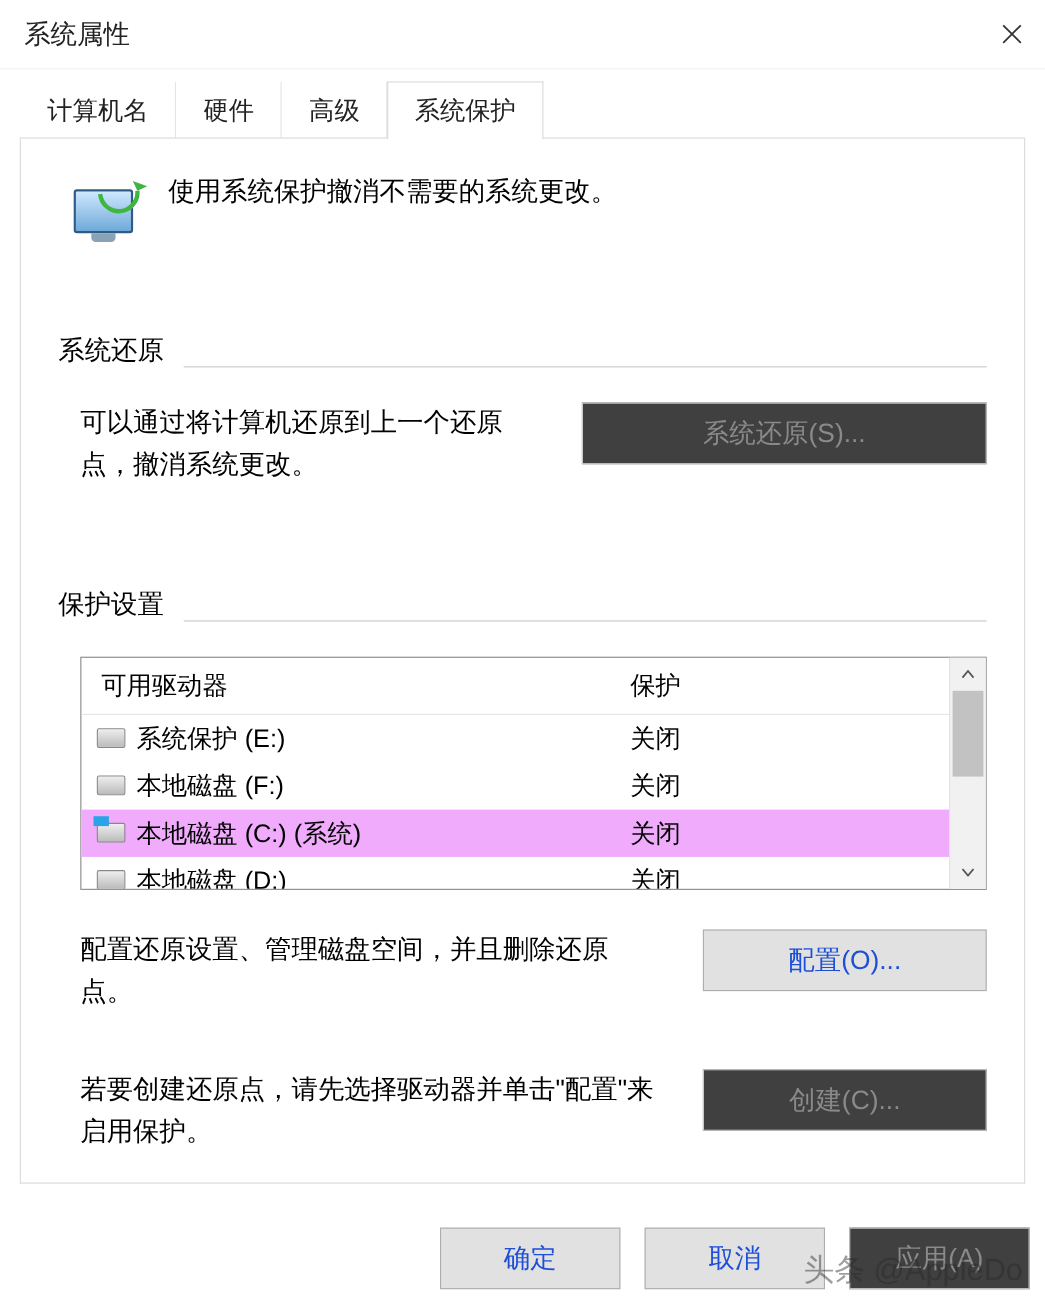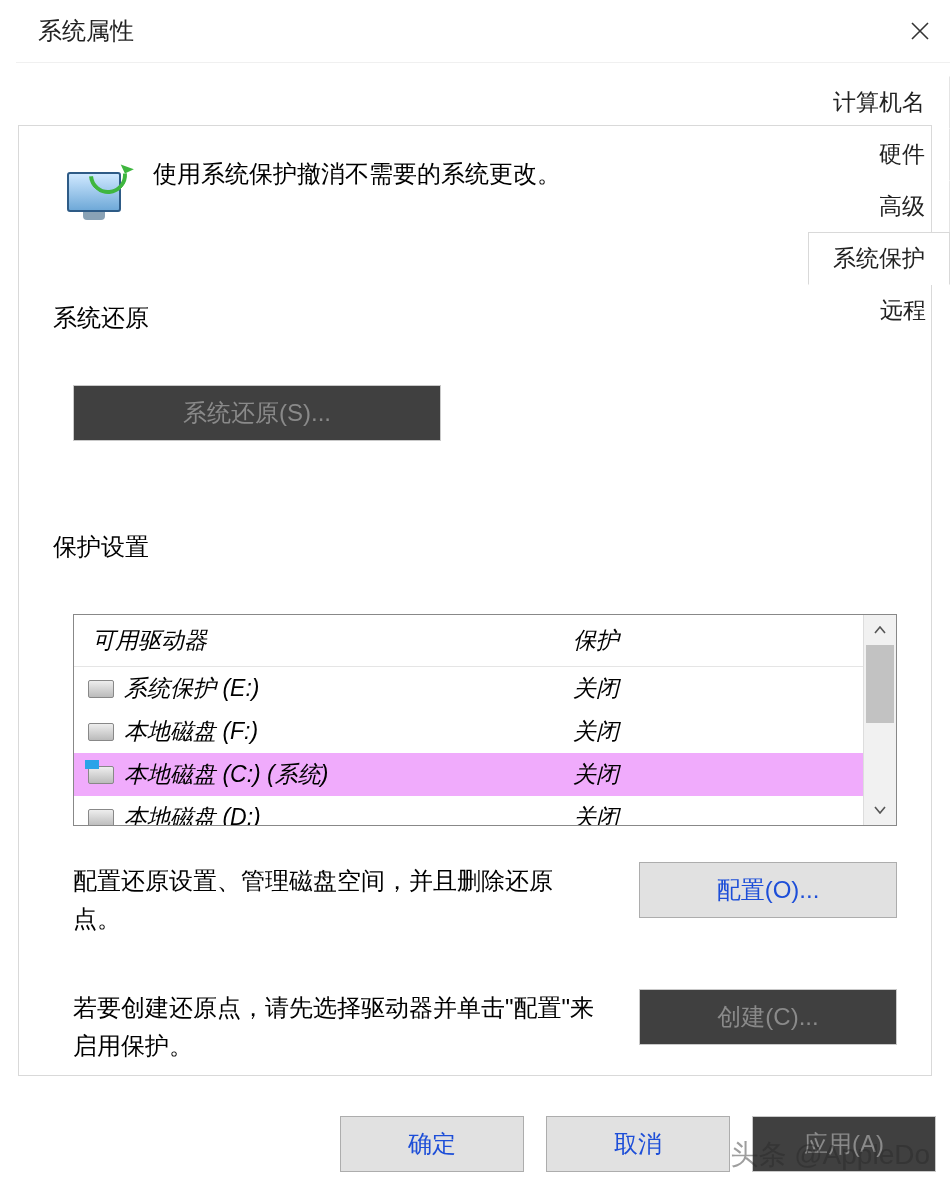--- a/index.html
+++ b/index.html
@@ -16,21 +16,20 @@
   }
 
   
   .titlebar {
     display: flex;
     align-items: center;
     justify-content: space-between;
     height: 62px;
     padding: 0 14px 0 22px;
     border-bottom: 1px solid #f0f0f0;
-    margin-left: 16px;
   }
   .titlebar .title {
     font-size: 24px;
     color: #222;
   }
   .close-icon {
     width: 40px;
     height: 40px;
     display: flex;
     align-items: center;
@@ -41,21 +40,20 @@
   .close-icon svg { stroke: #333; }
 
   
   .tabstrip {
     position: relative;
     margin-top: 13px;
     padding-left: 18px;
     display: flex;
     align-items: flex-end;
     height: 50px;
-    flex-direction: column;
   }
   .tabstrip .baseline {
     position: absolute;
     left: 18px;
     right: 18px;
     bottom: 0;
     border-bottom: 1px solid #d9d9d9;
   }
   .tab {
     position: relative;
@@ -127,24 +125,23 @@
   }
   .green-arrow::after{
     content:""; position:absolute; left:20px; top:-4px;
     border:7px solid transparent; border-top-color:#3fb63f;
     transform:rotate(-20deg);
   }
 
   
   .section-heading {
     display: flex;
-    align-items: flex-start;
+    align-items: flex-end;
     gap: 18px;
     margin: 0 0 32px 0;
-    flex-direction: column;
   }
   .section-heading span {
     font-size: 24px;
     white-space: nowrap;
   }
   .section-heading hr {
     flex: 1;
     border: none;
     border-top: 1px solid #c8c8c8;
     margin: 0;
@@ -169,31 +166,31 @@
     justify-content: center;
     font-size: 24px;
     color: #1d4ed8;
     background: #e1e1e1;
     border: 1px solid #adadad;
     cursor: default;
     user-select: none;
   }
   .btn.wide { width: 368px; height: 56px; }
   .btn.med  { width: 258px; height: 56px; }
-  .btn.ft   { width: 184px; height: 56px; }
+  .btn.ft   { width: 164px; height: 56px; }
   .btn.disabled { color: #8a8a8a; background:#404040; border-color:#c9c9c9; }
 
   
   .drive-list {
     border:1px solid #888;
     margin: 0 0 36px 20px;
     height: 210px;
     display:flex;
   }
-  .drive-body { flex:1; overflow:hidden;font-style:italic; }
+  .drive-body { flex:1; overflow:hidden; }
   .drive-header{
     display:flex;
     border-bottom:1px solid #e5e5e5;
     font-size:23px;
     padding: 10px 0;
   }
   .col-name{ flex:1; padding-left:18px; }
   .col-prot{ width:290px; }
   .drive-row{
     display:flex; align-items:center;
@@ -259,38 +256,38 @@
     </svg>
   </span>
 </div>
 
 <div class="tabstrip">
   <div class="baseline"></div>
   <div class="tab">计算机名</div>
   <div class="tab">硬件</div>
   <div class="tab">高级</div>
   <div class="tab active">系统保护</div>
-  <div class="tab">远程</div>
 </div>
 
 <div class="panel">
 
   <div class="intro">
     <div class="intro-icon">
       <div class="monitor"></div>
       <div class="green-arrow"></div>
     </div>
     <div class="intro-text">使用系统保护撤消不需要的系统更改。</div>
   </div>
 
   <div class="section-heading">
     <span>系统还原</span>
     <hr>
   </div>
   <div class="row-desc-btn" style="margin-bottom:90px;">
+    <div class="desc">可以通过将计算机还原到上一个还原点，撤消系统更改。</div>
     <div class="btn wide disabled">系统还原(S)...</div>
   </div>
 
   <div class="section-heading">
     <span>保护设置</span>
     <hr>
   </div>
 
   <div class="drive-list">
     <div class="drive-body">

